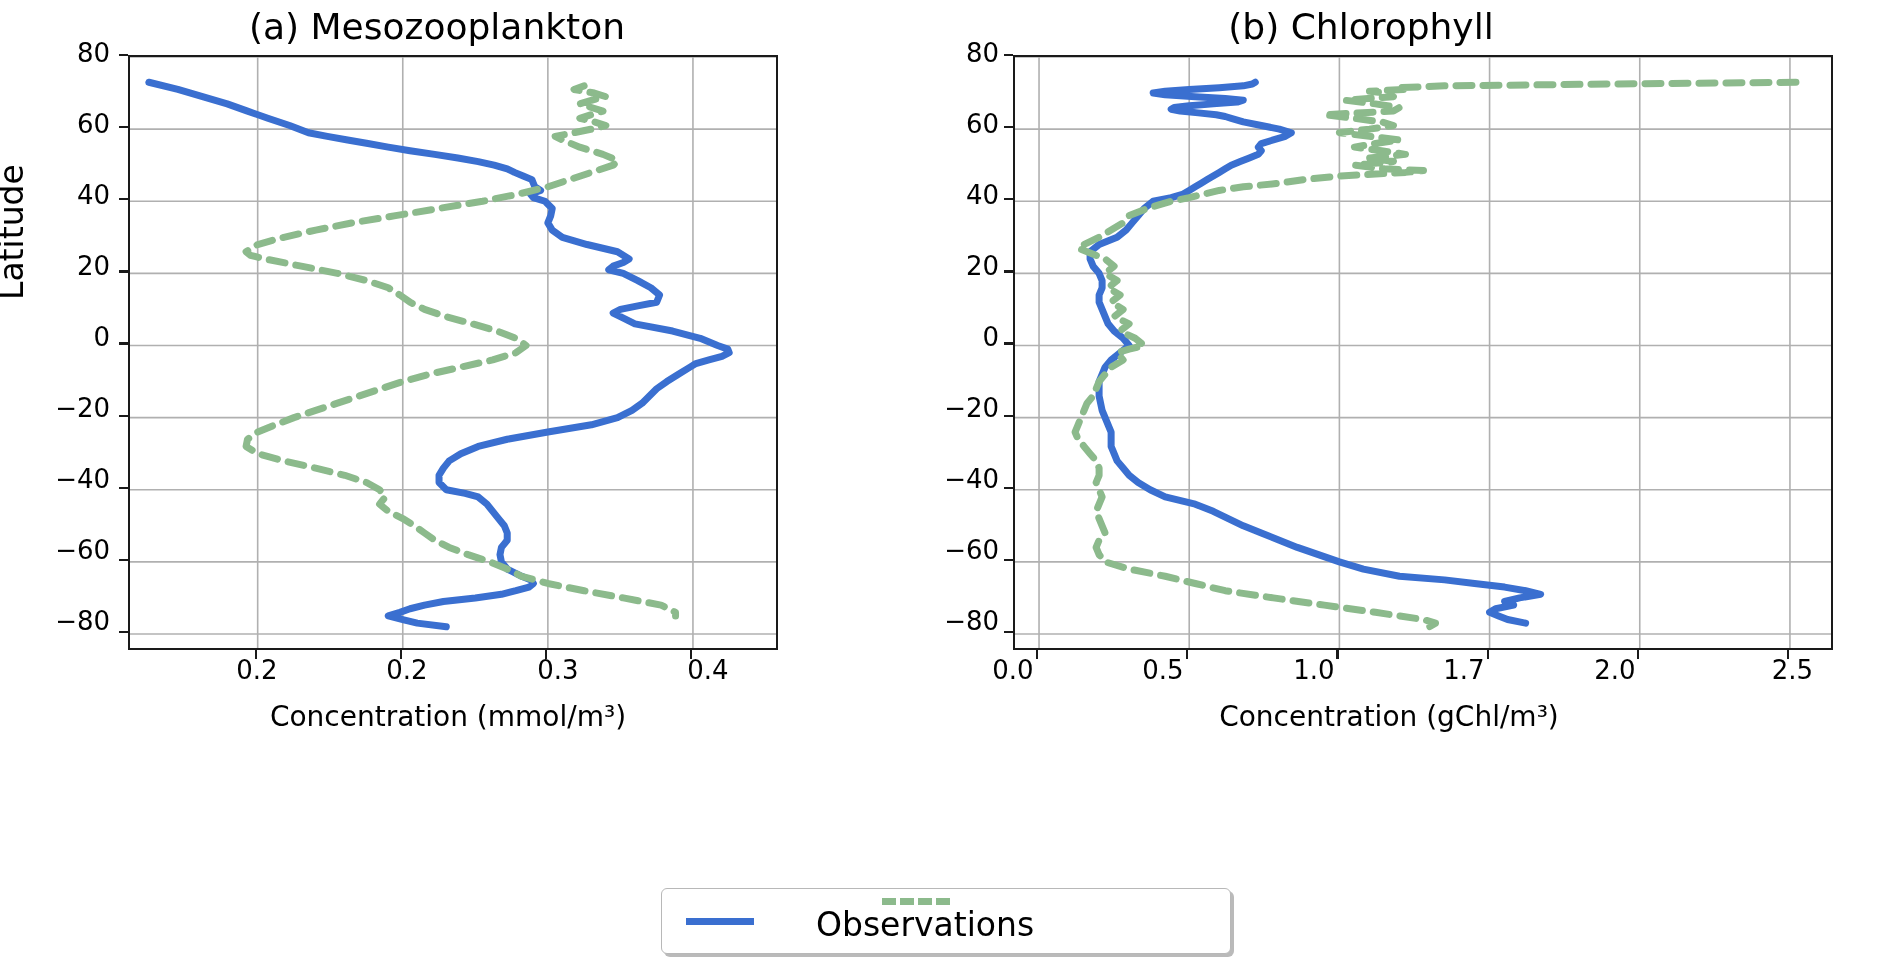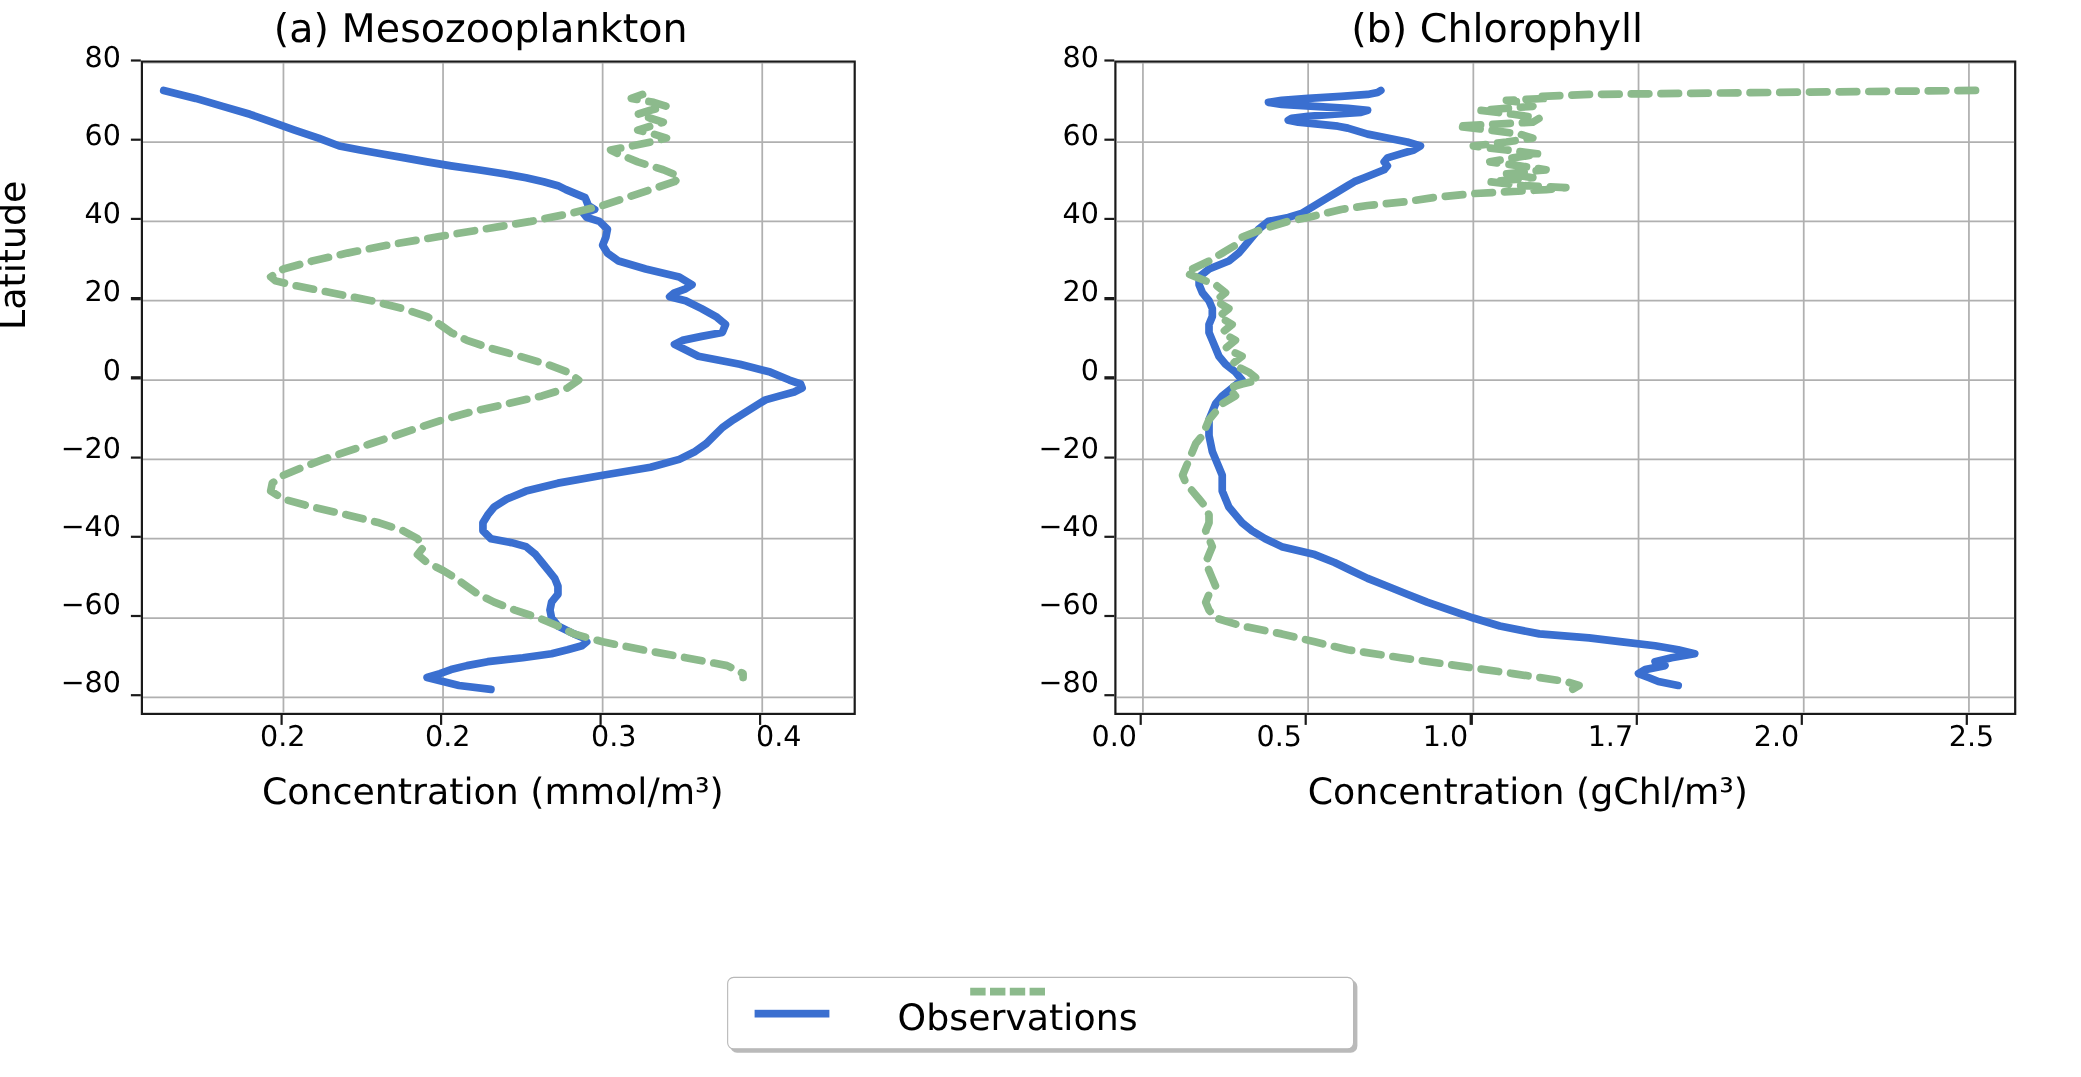--- a/index.html
+++ b/index.html
@@ -25,21 +25,21 @@
   .axes{position:absolute;border:2.2px solid #1a1a1a;box-sizing:border-box;
         background:#fff;overflow:hidden;}
 
   .ylabel{
     position:absolute;left:-8px;top:300px;
     font-size:33px;color:#000;
     transform:rotate(-90deg);transform-origin:left top;
     white-space:nowrap;
   }
   .xlabel{
-    position:absolute;font-size:33px;color:#000;text-align:center;
+    position:absolute;font-size:28px;color:#000;text-align:center;
     white-space:nowrap;
   }
 
   .tick-lbl{position:absolute;font-size:26px;color:#000;white-space:nowrap;}
   .ytick-lbl{text-align:right;}
   .xtick-lbl{text-align:center;}
 
   .tickmark{position:absolute;background:#1a1a1a;}
 
   svg.grid-layer{position:absolute;left:0;top:0;}

